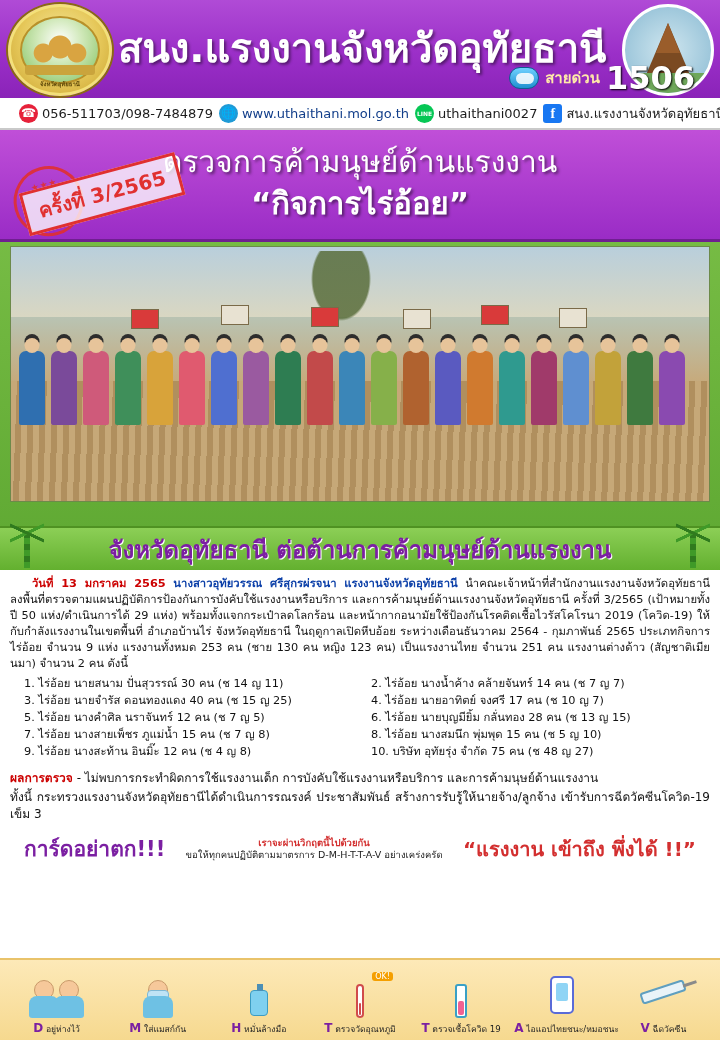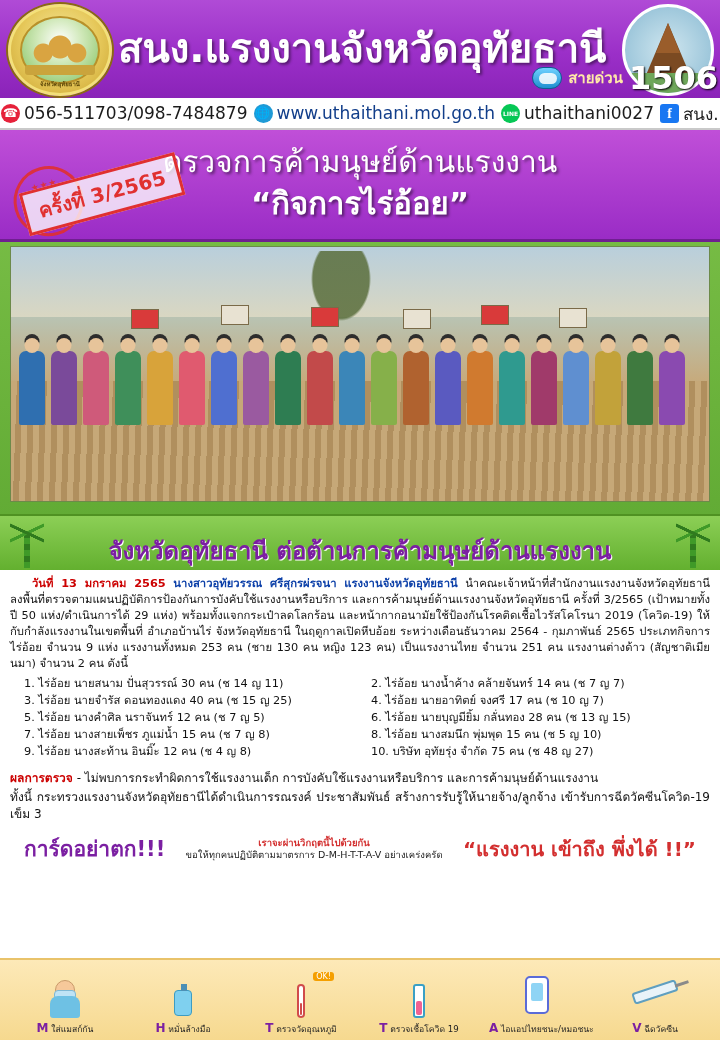--- a/index.html
+++ b/index.html
@@ -80,21 +80,21 @@
   }
   .temple .spire2 {
     position:absolute; left:50%; transform:translateX(-50%); bottom:40px;
     width:0; height:0; border-left:12px solid transparent; border-right:12px solid transparent;
     border-bottom:30px solid #9a5d2b;
   }
   .temple .ground {
     position:absolute; left:0; right:0; bottom:0; height:20px; background:#6ea75a;
   }
   .hotline {
-    position:absolute; right:2px; bottom:4px;
+    position:absolute; right:25px; bottom:4px;
     display:flex; align-items:center; gap:6px;
   }
   .hotline .ico {
     width:30px; height:22px; border-radius:11px;
     background:linear-gradient(180deg,#6fd2ff,#1f8fd0);
     position:relative;
     border:1px solid #0d5e90;
   }
   .hotline .ico:after {
     content:""; position:absolute; left:6px; top:5px; width:18px; height:11px;
@@ -102,23 +102,23 @@
   }
   .hotline .lbl { color:#ffe9a8; font-size:15px; font-weight:bold; }
   .hotline .num { color:#ffffff; font-size:32px; font-weight:bold; text-shadow:1px 1px 2px #000; line-height:1; }
 
   
   .contactbar {
     height:32px;
     background:#ffffff;
     border-bottom:2px solid #c9c9c9;
     display:flex; align-items:center;
-    padding:0 1px;
+    padding:0 19px;
     gap:6px;
-    font-size:17px;
+    font-size:13px;
     color:#1b1b1b;
   }
   .contactbar .item { display:flex; align-items:center; gap:4px; white-space:nowrap; }
   .cico { width:19px; height:19px; border-radius:50%; display:inline-block; position:relative; flex:0 0 auto; }
   .cico.phone { background:#e6213a; }
   .cico.phone:after { content:"\260E"; position:absolute; inset:0; color:#fff; font-size:12px; text-align:center; line-height:19px; }
   .cico.globe { background:#1f9ad6; }
   .cico.globe:after { content:"\1F310"; position:absolute; inset:0; color:#fff; font-size:12px; text-align:center; line-height:19px; }
   .cico.line { background:#06c755; }
   .cico.line:after { content:"LINE"; position:absolute; inset:0; color:#fff; font-size:6px; font-weight:bold; text-align:center; line-height:19px; }
@@ -199,23 +199,23 @@
   .person:before {
     content:""; position:absolute; left:50%; top:-13px; transform:translateX(-50%);
     width:15px; height:15px; border-radius:50%; background:#e7c49a;
     box-shadow:0 -4px 0 #2d2d2d;
   }
   .sign {
     position:absolute; width:28px; height:20px; background:#e8e2d2; border:1px solid #7a6a48;
   }
   .sign.red { background:#d93a3a; }
   .poster-banner {
-    position:absolute; left:0; right:0; bottom:0; height:56px;
+    position:absolute; left:0; right:0; bottom:0; height:44px;
     background:linear-gradient(180deg,#8ccf56 0%, #63b02f 100%);
-    display:flex; align-items:flex-end; justify-content:center;
+    display:flex; align-items:center; justify-content:center;
     border-top:2px solid #4f9222;
   }
   .poster-banner .txt {
     color:#7b1fa2; font-size:24px; font-weight:bold;
     text-shadow:1px 1px 0 #ffffff;
   }
   .cane {
     position:absolute; bottom:2px; width:26px; height:50px;
   }
   .cane.left { left:14px; }
@@ -470,20 +470,29 @@
     <div class="mid">
       <div class="m1">เราจะผ่านวิกฤตนี้ไปด้วยกัน</div>
       <div>ขอให้ทุกคนปฏิบัติตามมาตรการ D-M-H-T-T-A-V อย่างเคร่งครัด</div>
     </div>
     <div class="right">“แรงงาน เข้าถึง พึ่งได้ !!”</div>
   </div>
 
   <div class="dmhttav">
     <div class="dm-item">
       <div class="dm-art">
+        <div class="head" style="left:32%"></div>
+          <div class="body" style="left:32%"></div>
+        <div class="head" style="left:68%"></div>
+          <div class="body" style="left:68%"></div>
+      </div>
+      <div class="dm-cap"><b>D</b> <span>อยู่ห่างไว้</span></div>
+    </div>
+    <div class="dm-item">
+      <div class="dm-art">
         <div class="head"></div>
           <div class="mask"></div>
           <div class="body"></div>
       </div>
       <div class="dm-cap"><b>M</b> <span>ใส่แมสก์กัน</span></div>
     </div>
     <div class="dm-item">
       <div class="dm-art">
         <div class="gel"></div>
       </div>

